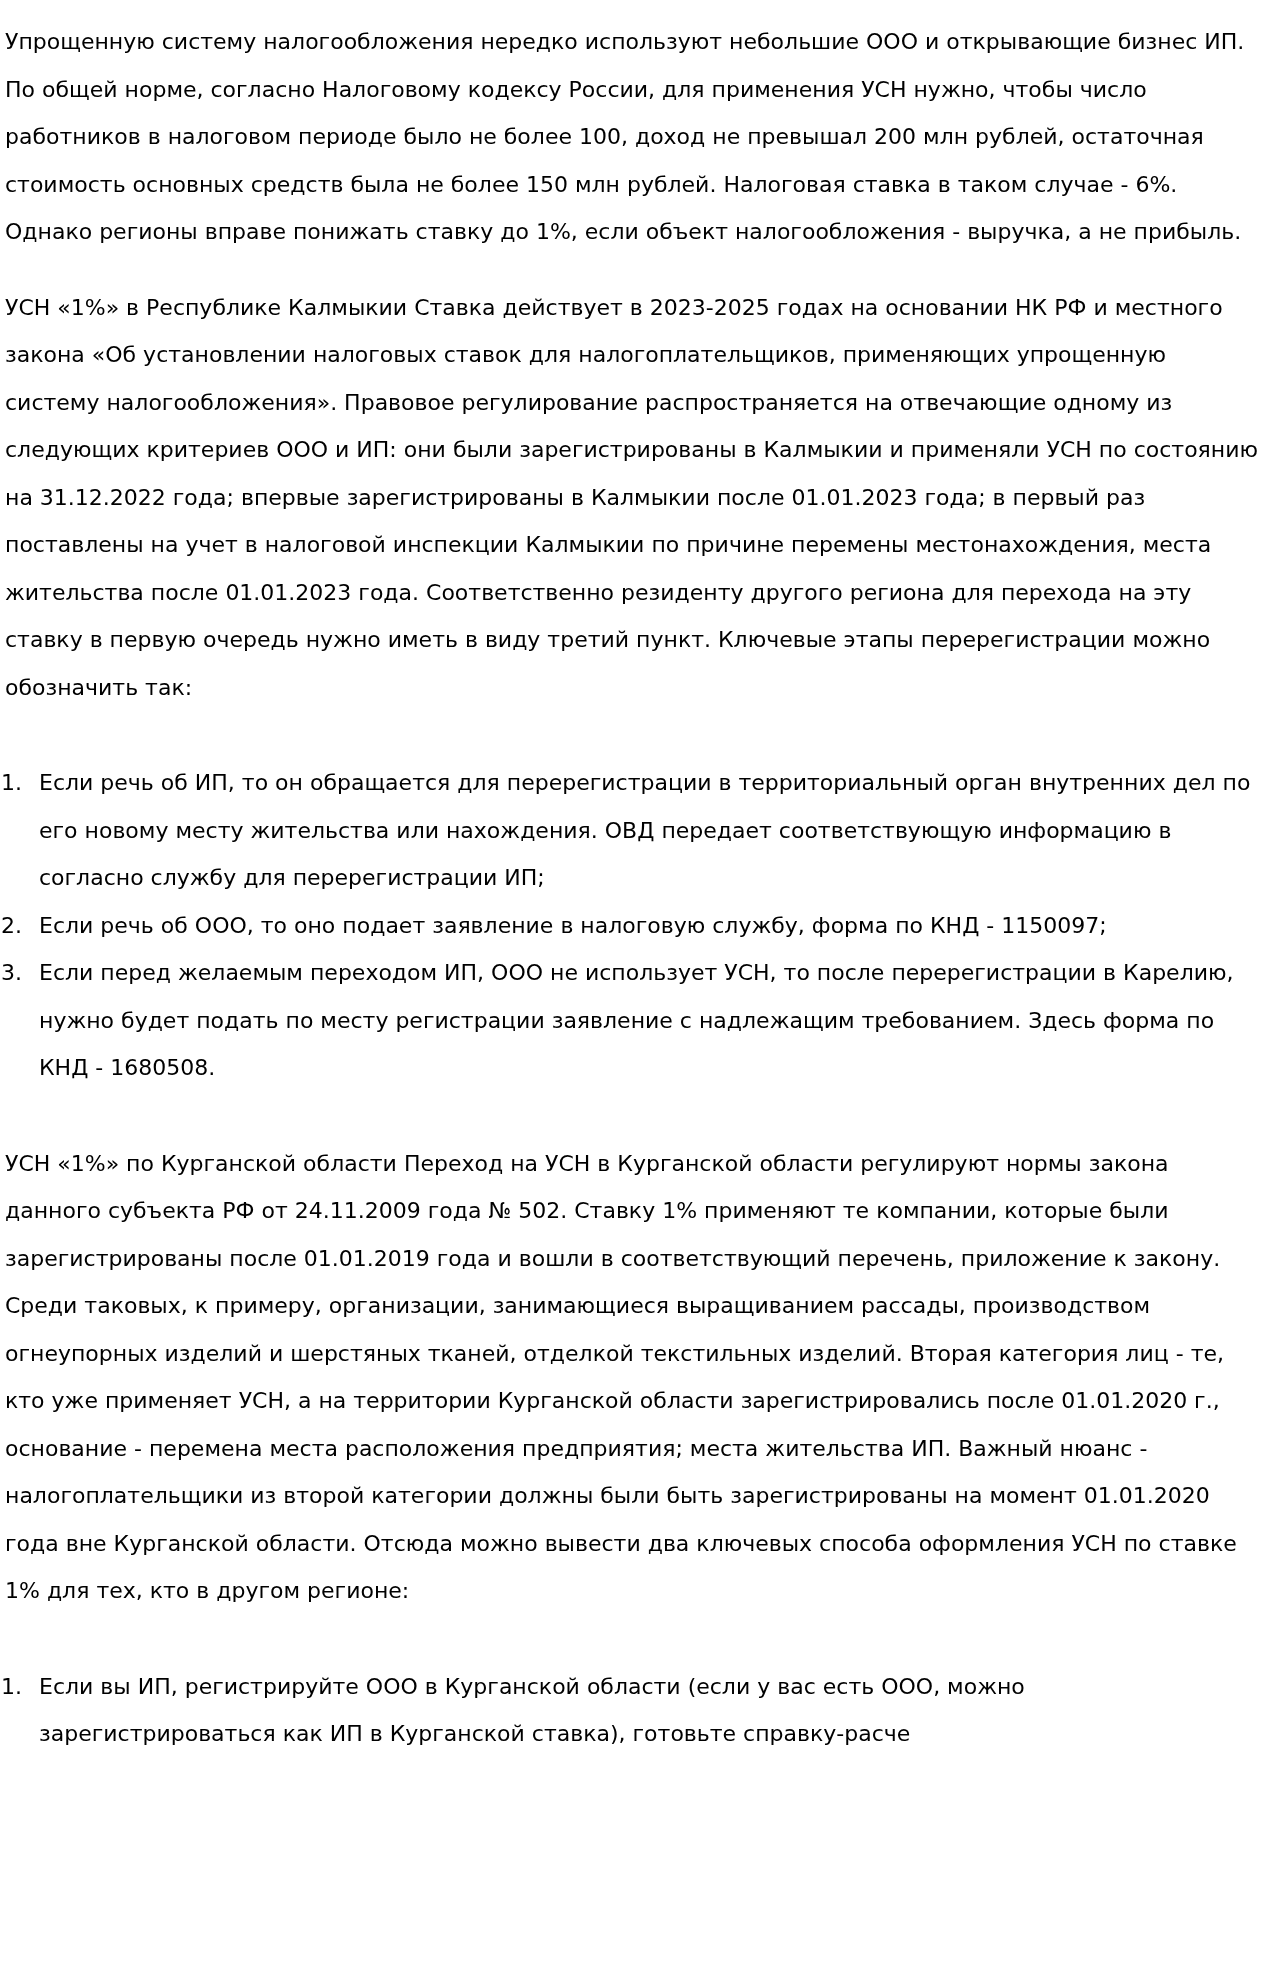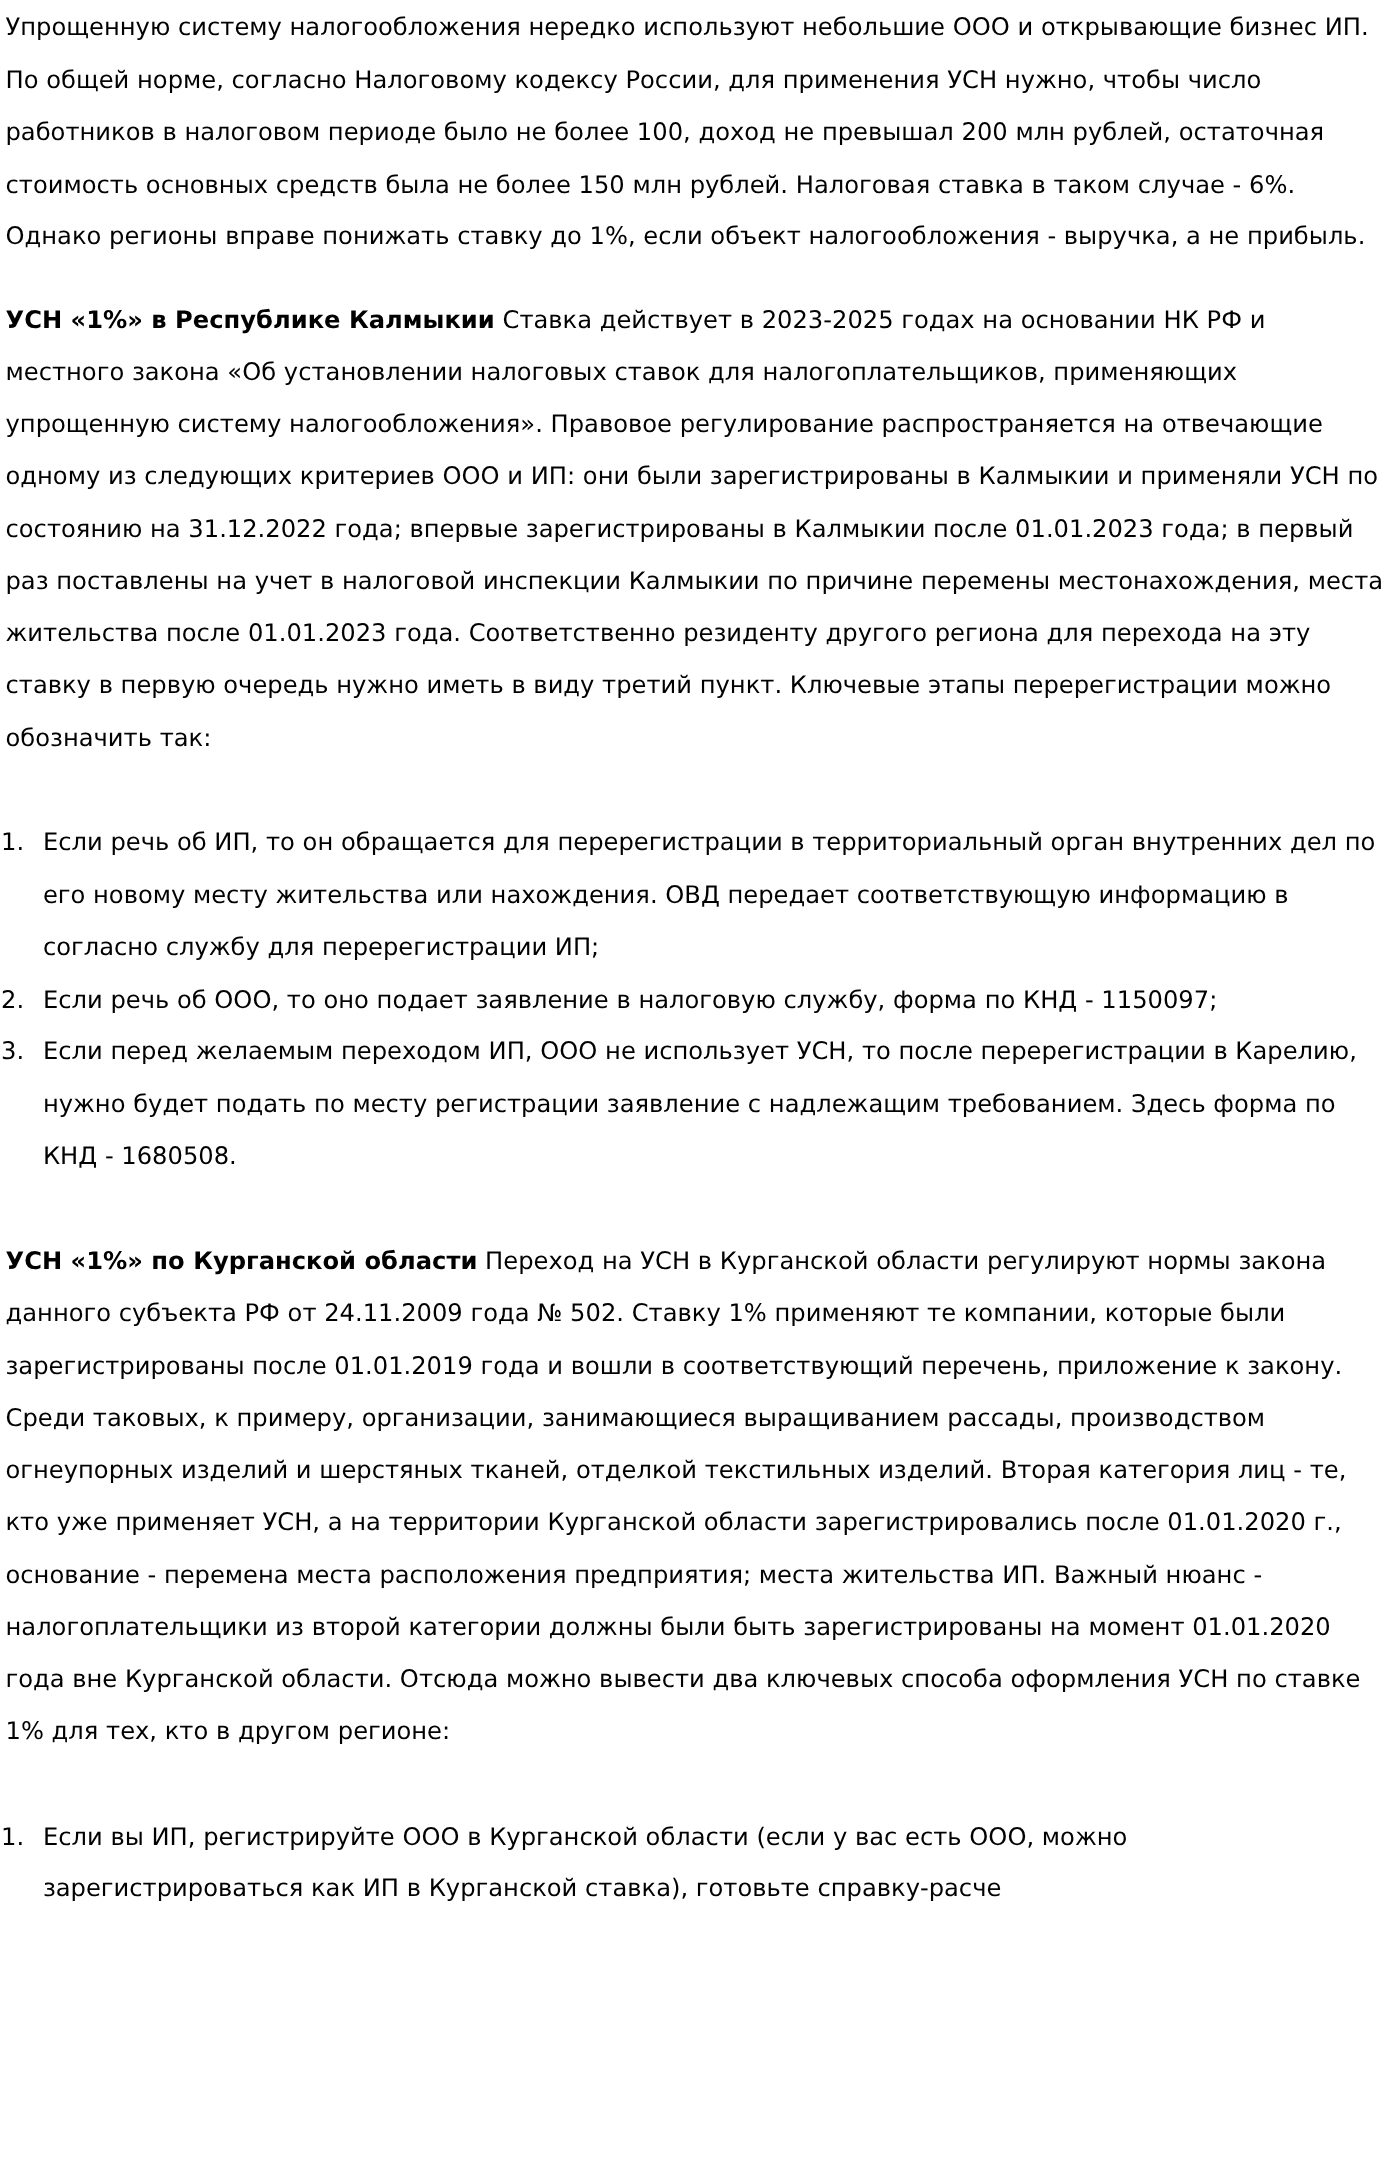--- a/index.html
+++ b/index.html
@@ -10,27 +10,27 @@
     width: 1270px;
     height: 1982px;
     overflow: hidden;
     background: #ffffff;
     color: #000000;
     font-family: "DejaVu Sans", sans-serif;
     font-size: 22px;
     line-height: 47.5px;
   }
   article {
-    padding: 2px 5px 0 5px;
+    padding: 18px 5px 0 5px;
   }
   p {
     margin: 0 0 28px 0;
   }
   p .lead-bold {
-    font-weight: bold;
+    font-weight: normal;
     margin-top: 34px;
   }
   ol.steps {
     margin: 48px 0;
     padding: 0 0 0 34px;
     list-style: none;
     counter-reset: step;
   }
   ol.steps li {
     position: relative;

